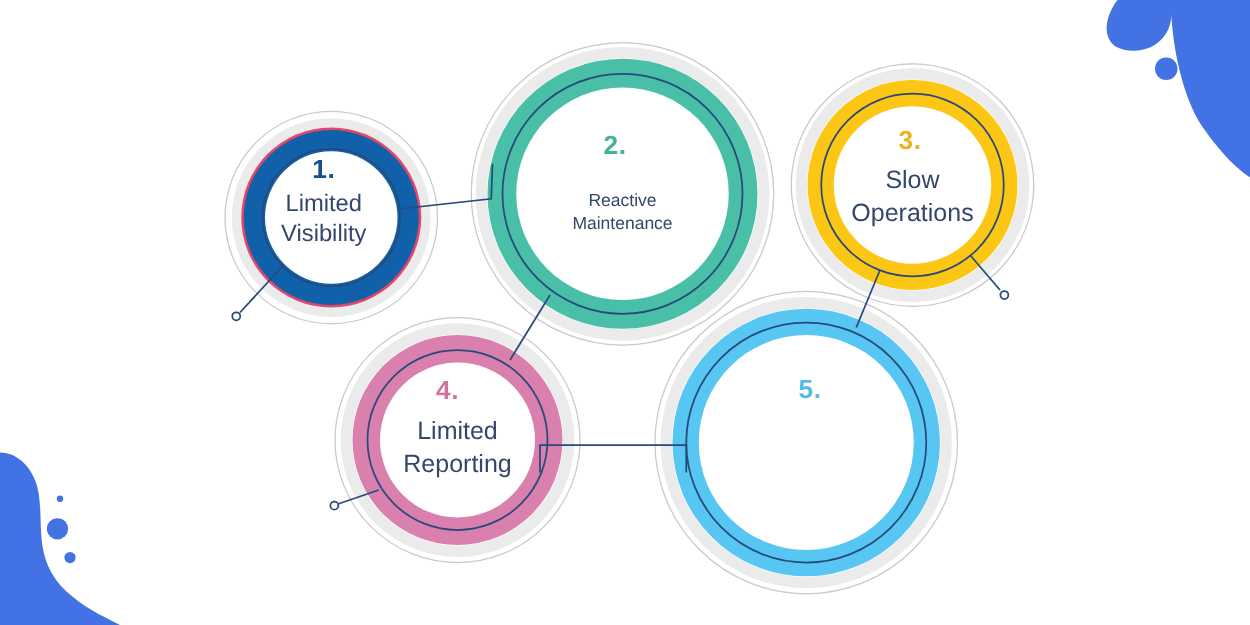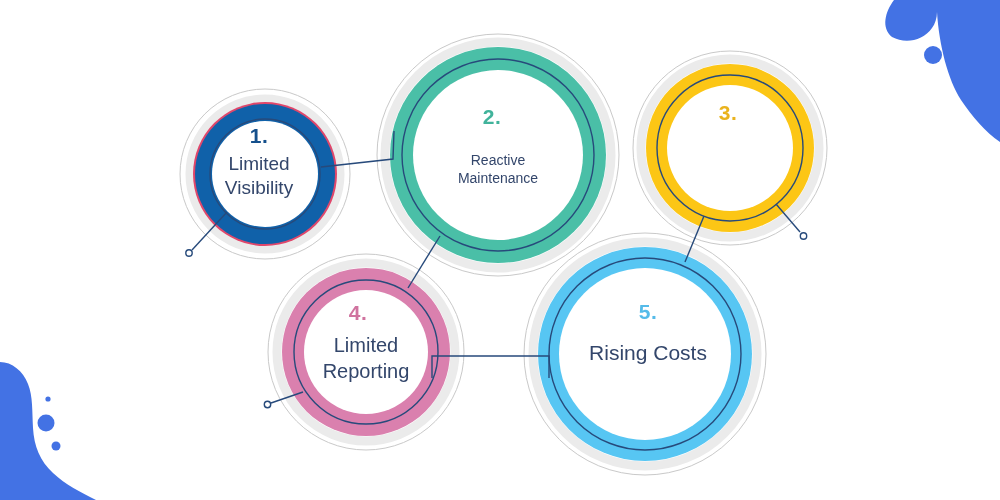--- a/index.html
+++ b/index.html
@@ -97,20 +97,21 @@
 
   <div class="num c1n p1n">1.</div>
   <div class="lbl p1l">Limited
 Visibility</div>
 
   <div class="num c2n p2n">2.</div>
   <div class="lbl p2l">Reactive
 Maintenance</div>
 
   <div class="num c3n p3n">3.</div>
+  <div class="lbl p3l">Slow
+Operations</div>
 
   <div class="num c4n p4n">4.</div>
   <div class="lbl p4l">Limited
 Reporting</div>
 
   <div class="num c5n p5n">5.</div>
-  <div class="lbl p5l">Rising Costs</div>
 </div>
 
 </body></html>

